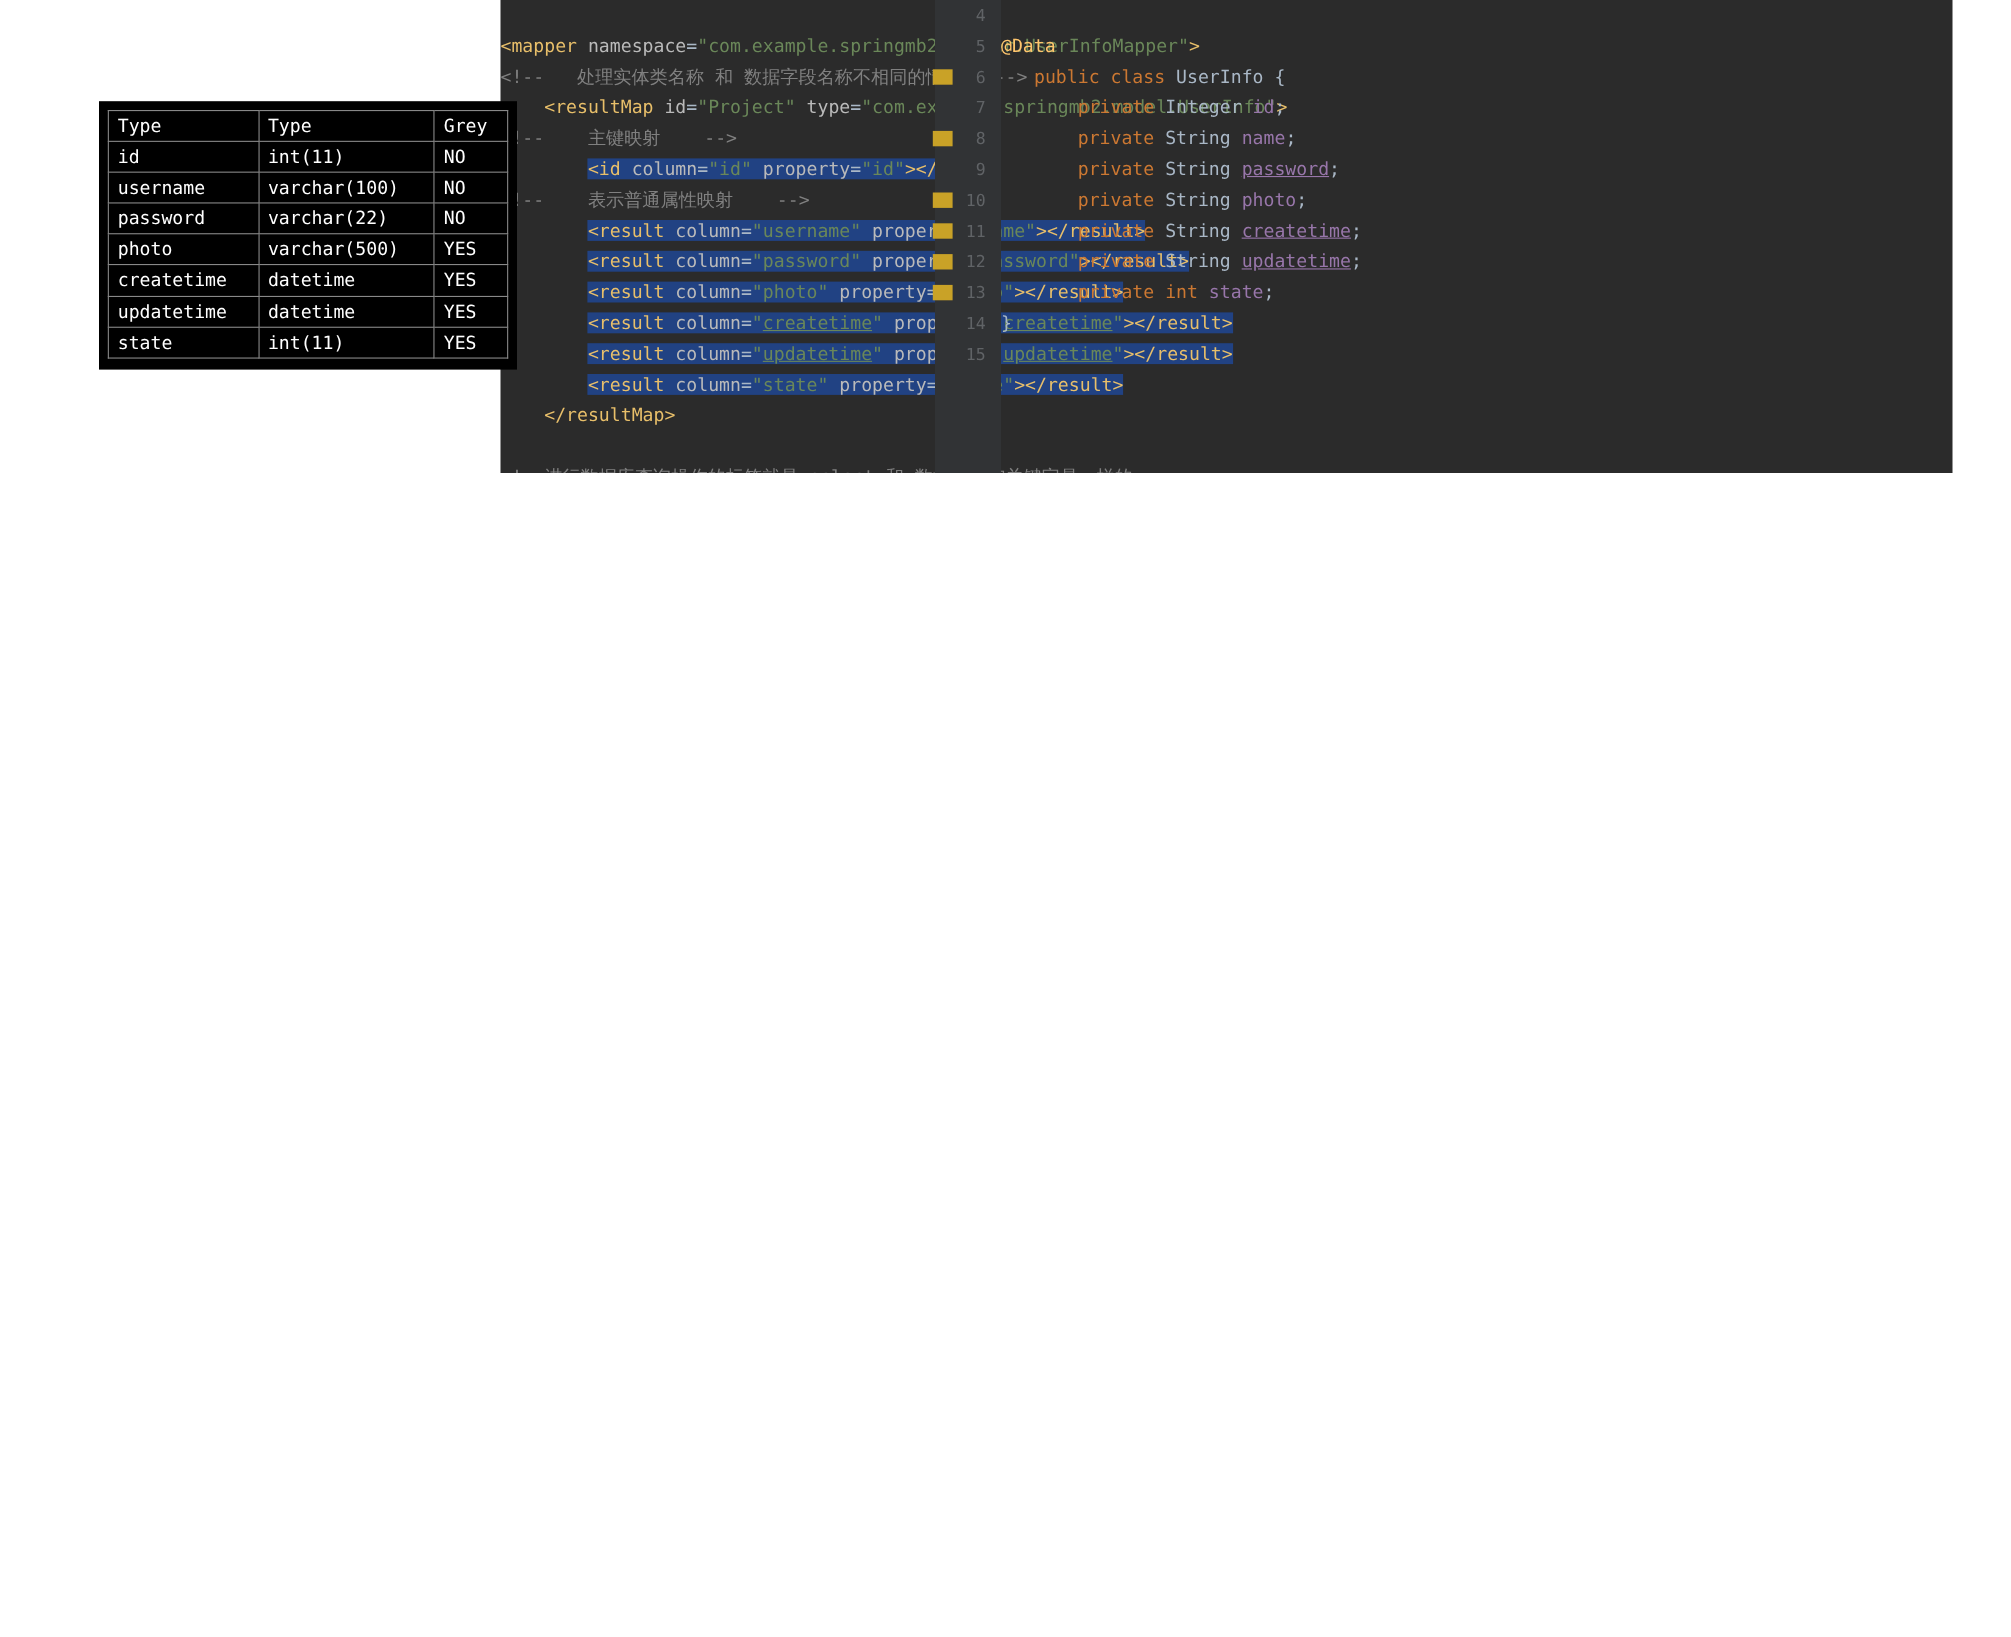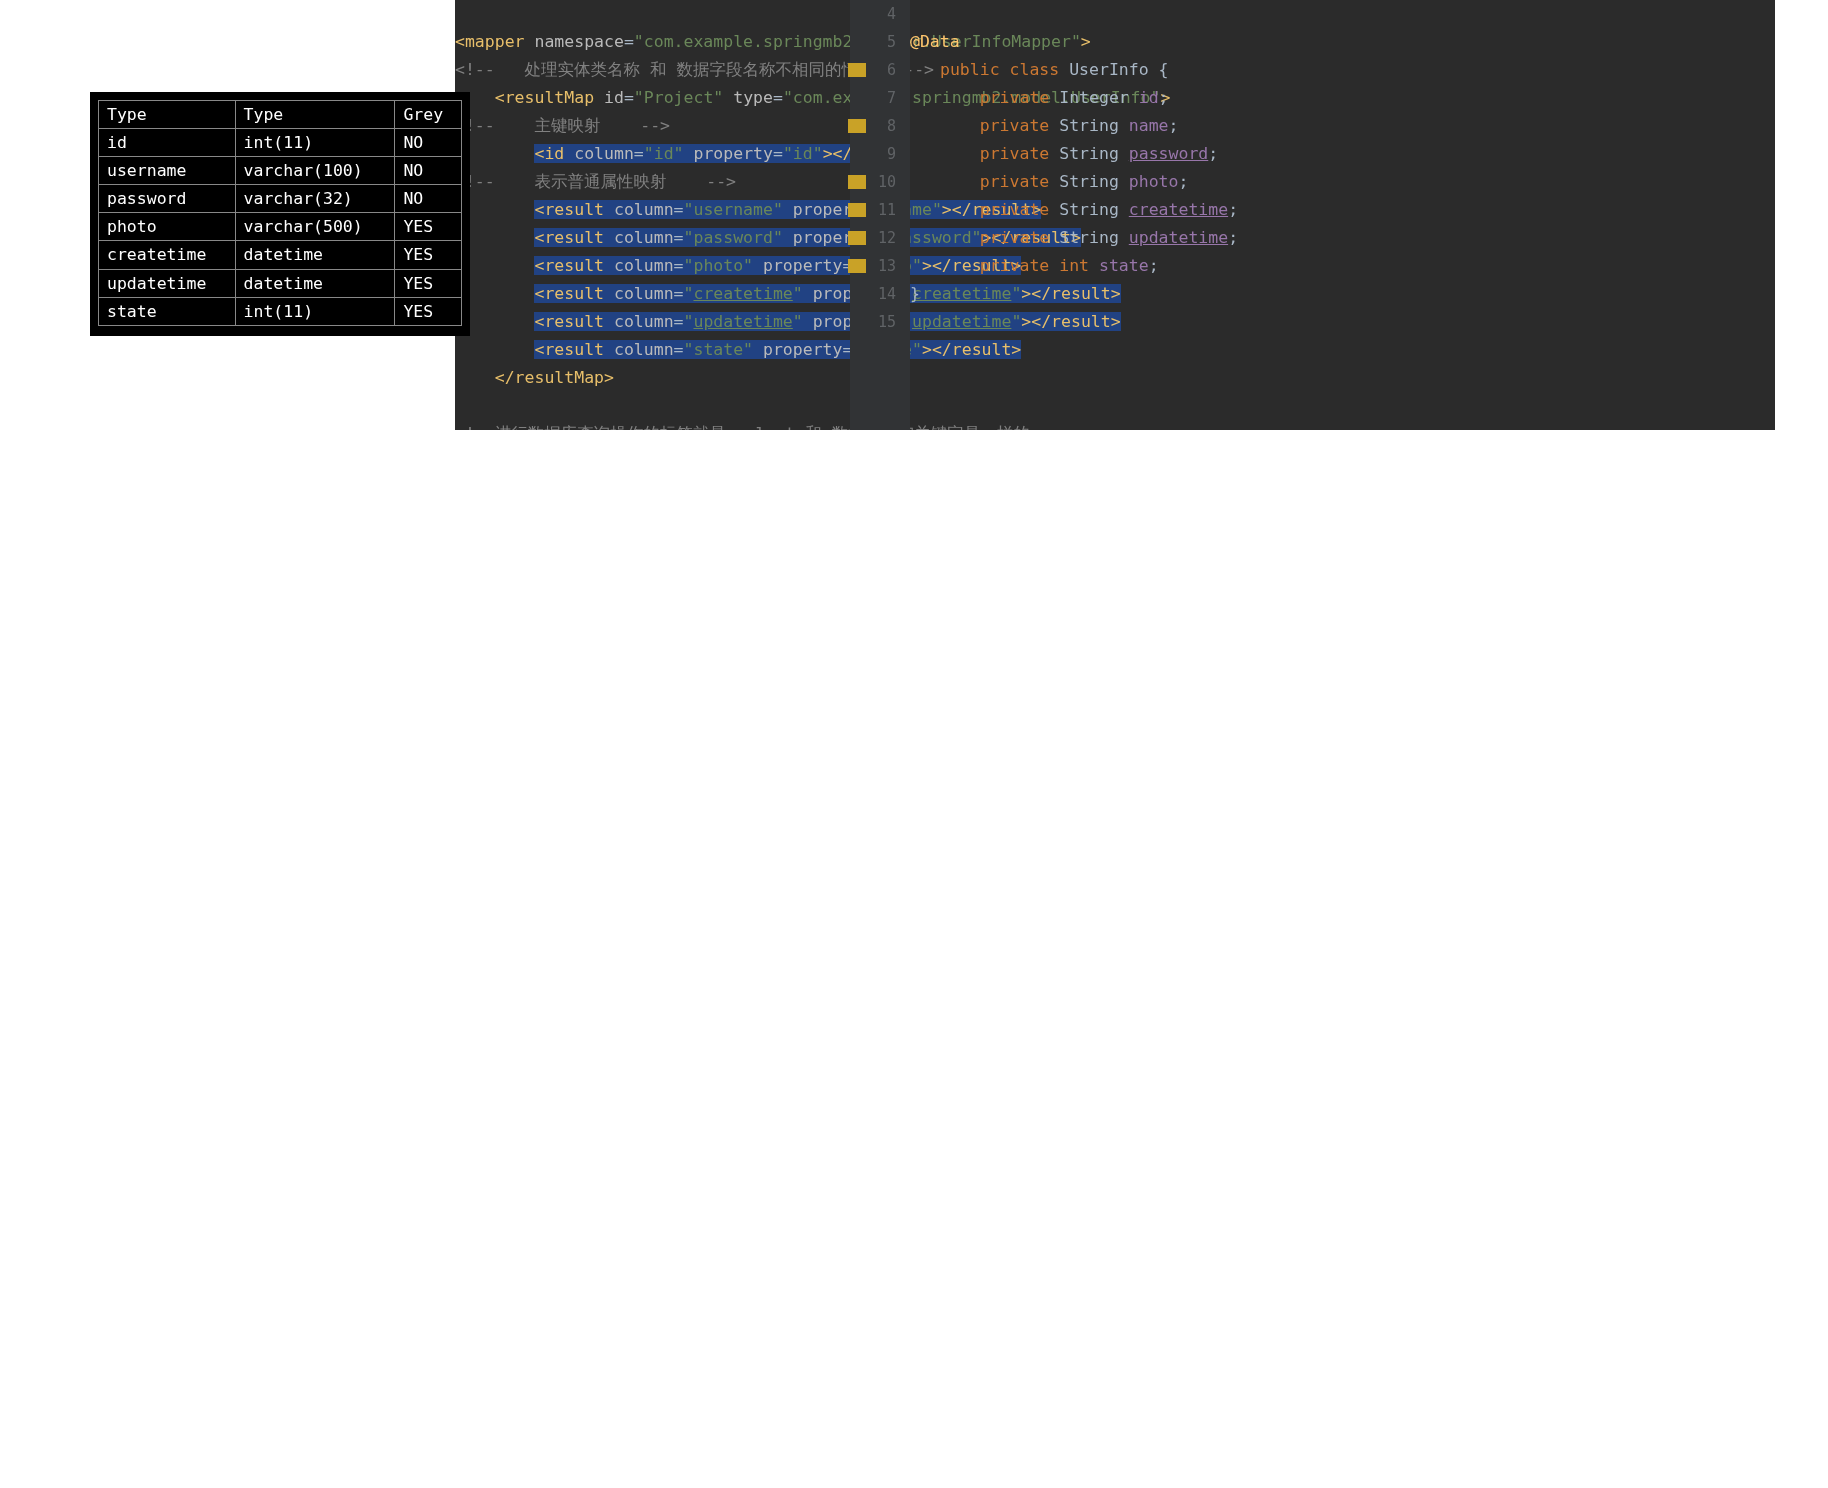--- a/index.html
+++ b/index.html
@@ -232,21 +232,21 @@
               <td>int(11)</td>
               <td>NO</td>
             </tr>
             <tr>
               <td>username</td>
               <td>varchar(100)</td>
               <td>NO</td>
             </tr>
             <tr>
               <td>password</td>
-              <td>varchar(32)</td>
+              <td>varchar(22)</td>
               <td>NO</td>
             </tr>
             <tr>
               <td>photo</td>
               <td>varchar(500)</td>
               <td>YES</td>
             </tr>
             <tr>
               <td>createtime</td>
               <td>datetime</td>

